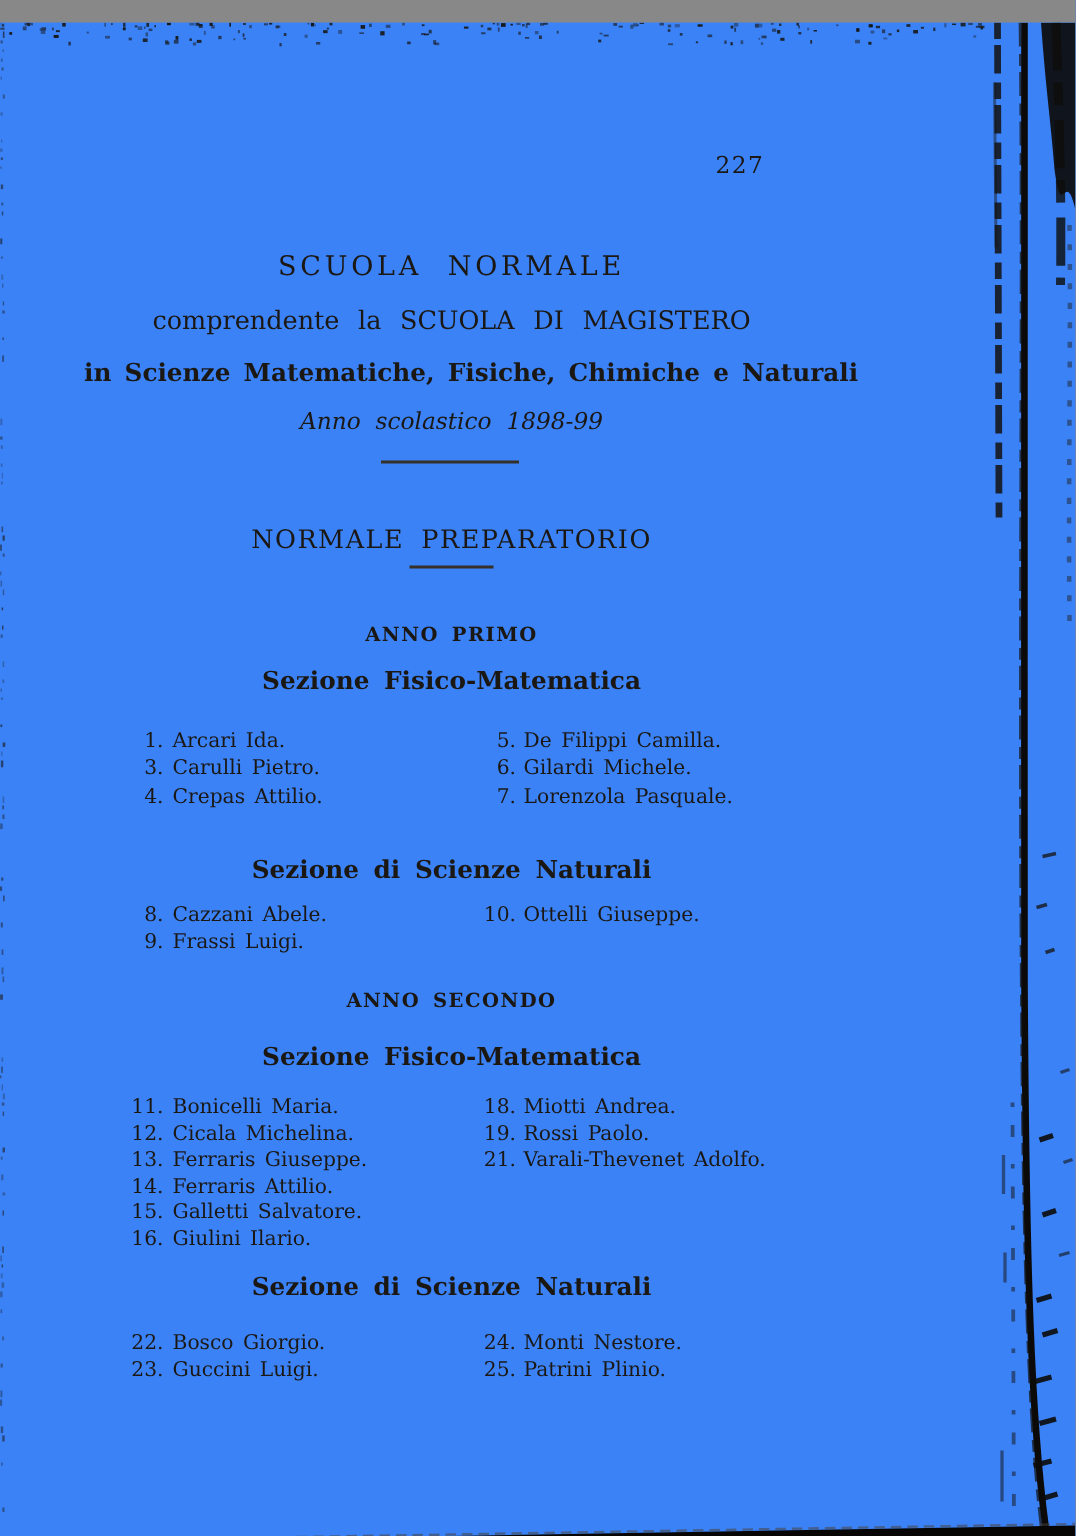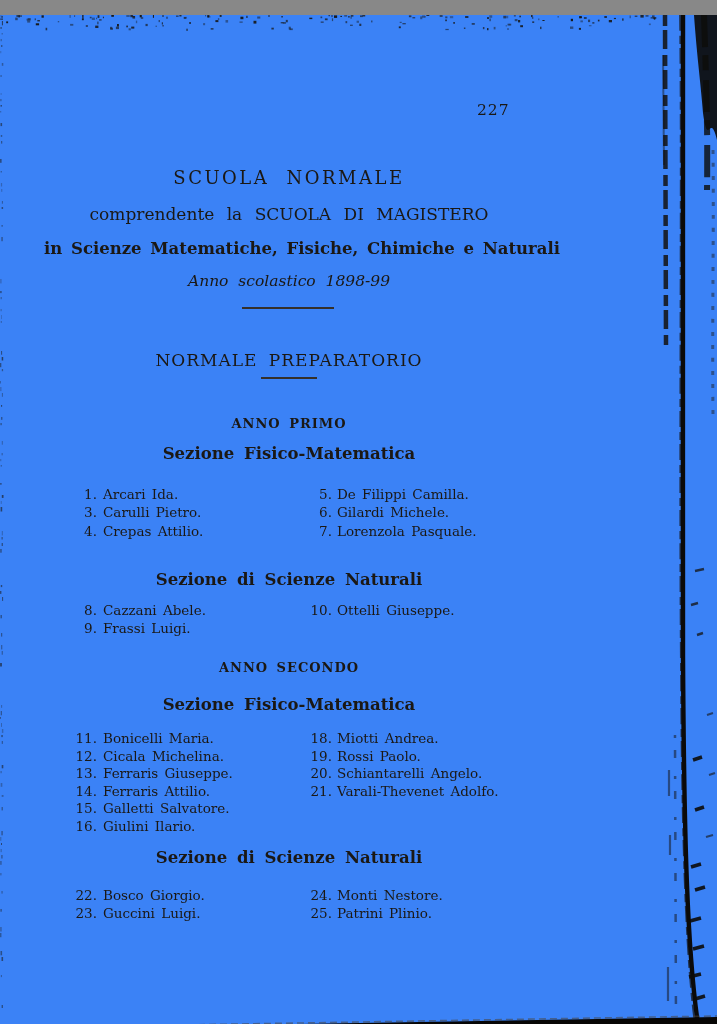--- a/index.html
+++ b/index.html
@@ -5,21 +5,21 @@
   html,body{margin:0;padding:0;background:#888;}
   .page{
     position:relative;
     width:717px;height:1024px;
     background:#3b82f6;
     overflow:hidden;
     font-family:"DejaVu Serif", serif;
     color:#1b1814;
     margin:15px auto;
   }
-  .content{position:absolute;left:44px;top:0;width:490px;height:866px;text-decoration:underline;}
+  .content{position:absolute;left:56px;top:0;width:490px;height:866px;text-decoration:underline;}
   .abs{position:absolute;left:0;right:0;text-align:center;white-space:nowrap;}
   .page-number{position:absolute;top:86px;left:477px;font-size:15.5px;letter-spacing:1px;}
   .h-scuola{top:152px;font-size:18px;letter-spacing:2.5px;word-spacing:9px;}
   .h-compr{top:189px;font-size:17px;word-spacing:7px;}
   .h-scienze{top:224px;font-size:16.5px;font-weight:bold;word-spacing:3px;}
   .h-annoscol{top:257px;font-size:15.5px;font-style:italic;word-spacing:5px;}
   .rule{position:absolute;height:2px;background:#35302a;}
   .rule1{top:292px;left:198px;width:92px;}
   .rule2{top:362px;left:217px;width:56px;}
   .h-biennio{top:335px;font-size:17px;letter-spacing:1px;word-spacing:5px;}
@@ -368,21 +368,20 @@
         <div class="row"><span class="num">11.</span><span class="nm">Bonicelli Maria.</span></div>
         <div class="row"><span class="num">12.</span><span class="nm">Cicala Michelina.</span></div>
         <div class="row"><span class="num">13.</span><span class="nm">Ferraris Giuseppe.</span></div>
         <div class="row"><span class="num">14.</span><span class="nm">Ferraris Attilio.</span></div>
         <div class="row"><span class="num">15.</span><span class="nm">Galletti Salvatore.</span></div>
         <div class="row"><span class="num">16.</span><span class="nm">Giulini Ilario.</span></div>
       </div>
       <div class="col col-right">
         <div class="row"><span class="num">18.</span><span class="nm">Miotti Andrea.</span></div>
         <div class="row"><span class="num">19.</span><span class="nm">Rossi Paolo.</span></div>
-        <div class="row"><span class="num">20.</span><span class="nm">Schiantarelli Angelo.</span></div>
         <div class="row"><span class="num">21.</span><span class="nm">Varali-Thevenet Adolfo.</span></div>
       </div>
     </div>
 
     <div class="abs h-sezione h-sez-sn2">Sezione di Scienze Naturali</div>
 
     <div class="list list-4">
       <div class="col col-left">
         <div class="row"><span class="num">22.</span><span class="nm">Bosco Giorgio.</span></div>
         <div class="row"><span class="num">23.</span><span class="nm">Guccini Luigi.</span></div>

